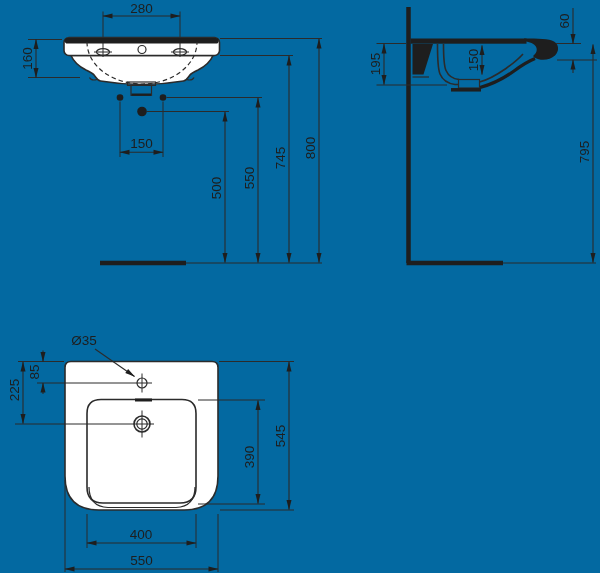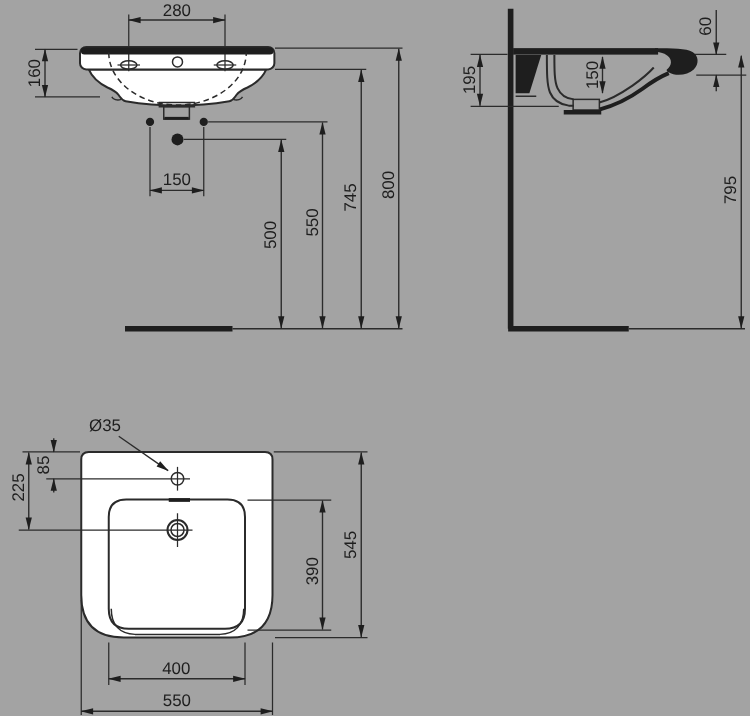--- a/index.html
+++ b/index.html
@@ -1,16 +1,16 @@
 <!DOCTYPE html>
 <html><head>
 <meta charset="utf-8">
 <style>
   html,body{margin:0;padding:0;background:#ffffff;}
-  .stage{width:600px;height:573px;background:#a3a3a3;position:relative;overflow:hidden;}
+  .stage{width:600px;height:573px;background:#0369a1;position:relative;overflow:hidden;}
   svg{display:block;}
   .ln{stroke:#2b2b2b;stroke-width:1.1;fill:none;}
   .ext{stroke:#2b2b2b;stroke-width:1;fill:none;}
   .outline{stroke:#2b2b2b;stroke-width:1.6;fill:#ffffff;}
   .outline-nf{stroke:#2b2b2b;stroke-width:1.6;fill:none;}
   .thin{stroke:#2b2b2b;stroke-width:1.2;fill:none;}
   .dashed{stroke:#2b2b2b;stroke-width:1.2;fill:none;stroke-dasharray:4.5 3;}
   .thick{stroke:#1e1e1e;fill:none;}
   .solid{fill:#1e1e1e;stroke:none;}
   .dim{font-family:"Liberation Sans","DejaVu Sans",sans-serif;font-size:13.5px;fill:#1e1e1e;}

